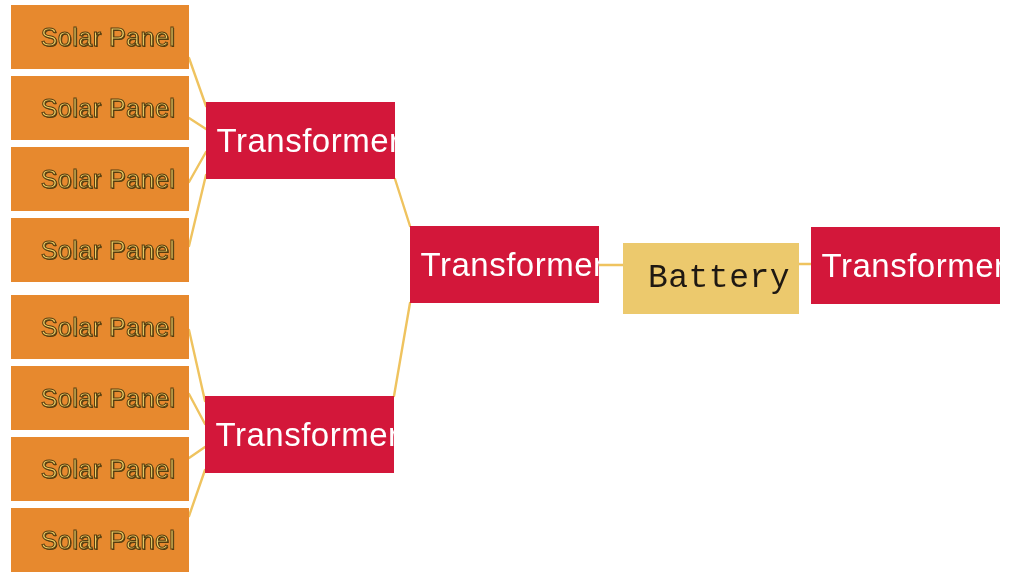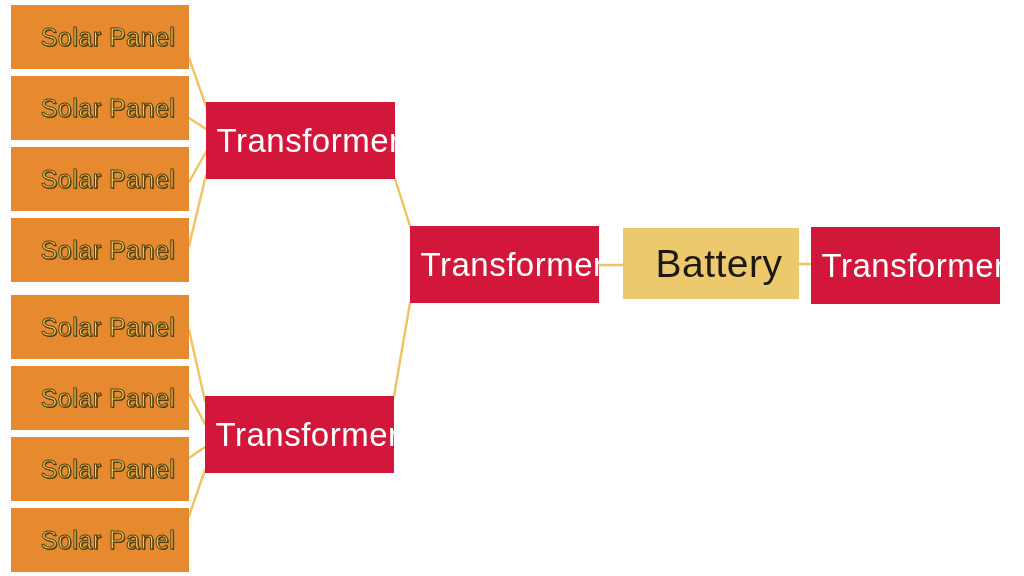--- a/index.html
+++ b/index.html
@@ -53,25 +53,26 @@
     background: var(--transformer-fill, #D3173A);
     color: var(--transformer-text, #FFFFFF);
     font-size: 33px;
     letter-spacing: 0.5px;
   }
   .t-top    { left: 206px; top: 102px; width: 189px; height: 77px; }
   .t-bottom { left: 205px; top: 396px; width: 189px; height: 77px; }
   .t-main   { left: 410px; top: 226px; width: 189px; height: 77px; }
   .t-out    { left: 811px; top: 227px; width: 189px; height: 77px; }
   .battery {
-    left: 623px; top: 228px; width: 176px; height: 71px;
+    left: 623px; top: 243px; width: 176px; height: 71px;
     background: var(--battery-fill, #ECC96D);
     color: var(--battery-text, #1E1812);
-    font-size: 39px;
+    font-size: 33px;
     letter-spacing: 0.5px;
+    font-family: Liberation Mono, monospace;
   }
 </style>
 </head>
 <body>
 
 <div class="canvas">
 
   <svg class="edges" viewBox="0 0 1024 576" xmlns="http://www.w3.org/2000/svg">
     <g stroke="#EFC35F" stroke-width="2.4" fill="none" stroke-linecap="round">
       <line x1="189" y1="58" x2="206" y2="106"></line>

